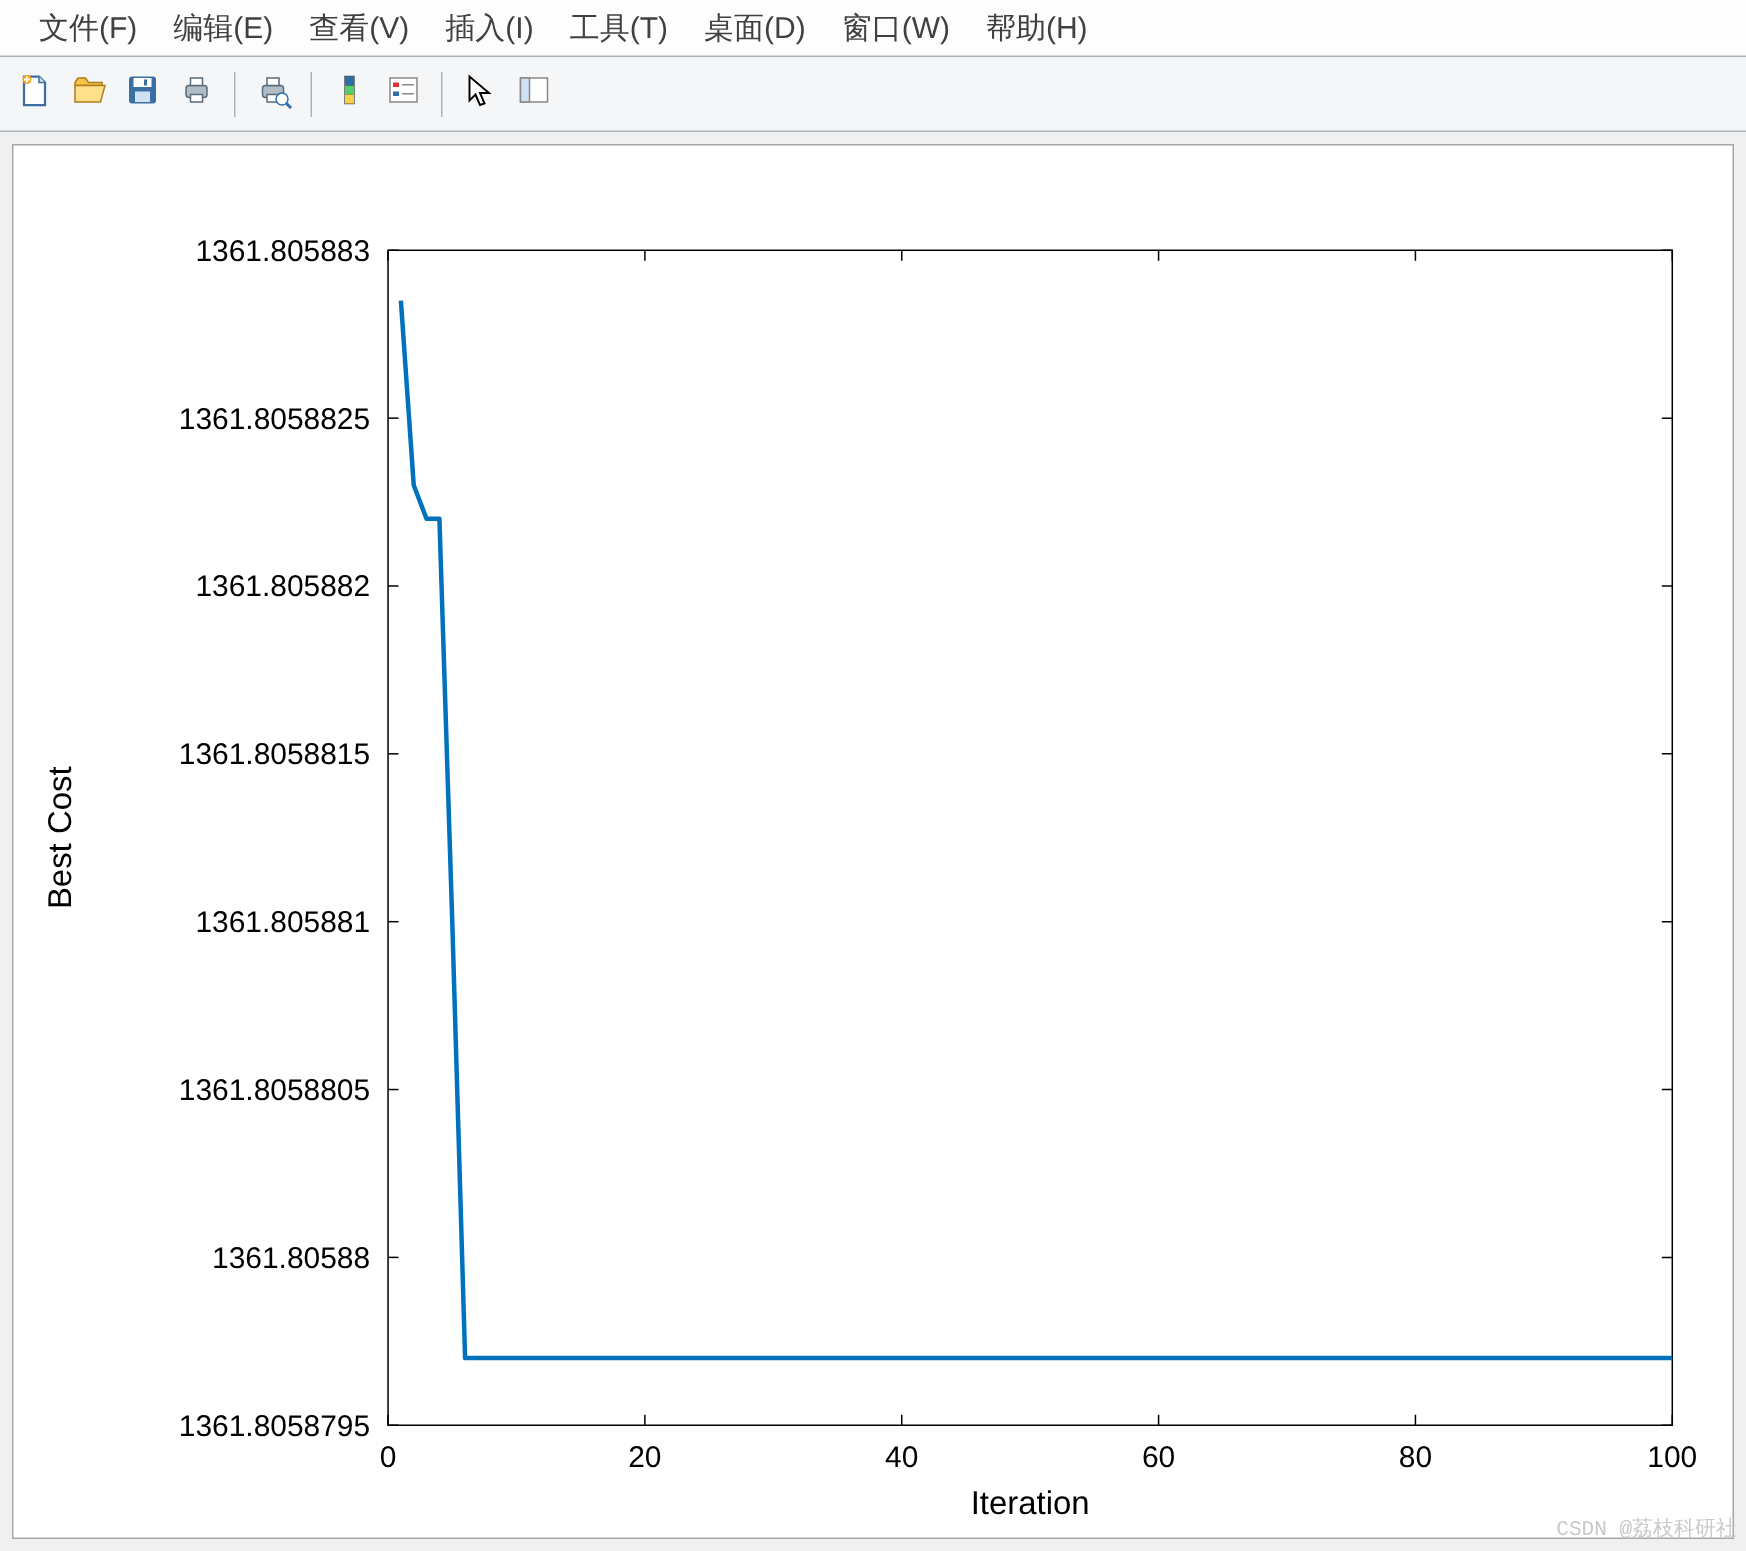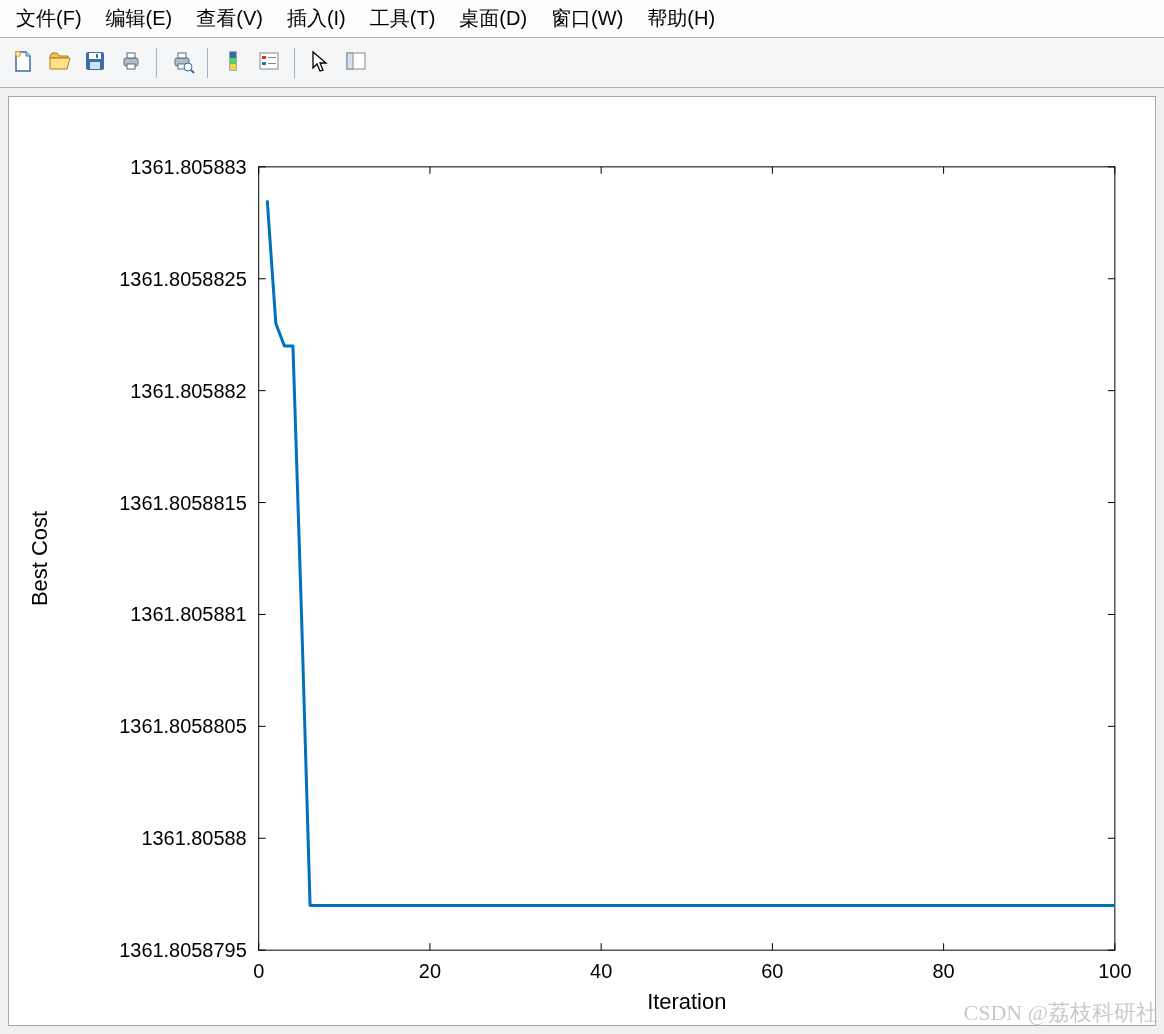--- a/index.html
+++ b/index.html
@@ -10,38 +10,38 @@
     --toolbarB:#a9b3bd;
     --toolbarBG:#f4f6f8;
     --watermark:#c9c9c9;
   }
   *{box-sizing:border-box}
   html,body{margin:0;padding:0;width:1164px;height:1034px;
     font-family:"Microsoft YaHei","PingFang SC","Helvetica Neue",Arial,sans-serif;
     background:#fff;overflow:hidden}
   
   .menubar{display:flex;align-items:center;height:38px;border-bottom:1px solid var(--toolbarB);
-    background:#fdfdfd;padding:0 4px;font-size:20px;color:#000000}
+    background:#fdfdfd;padding:0 14px;font-size:20px;color:#404040}
   .menubar span{padding:0 12px;cursor:default}
   
   .toolbar{display:flex;align-items:center;height:50px;background:var(--toolbarBG);
     border-bottom:1px solid var(--toolbarB);padding:0 8px;gap:6px}
   .tb-sep{width:1px;height:30px;background:var(--toolbarB);margin:0 4px}
   .tb-btn{width:30px;height:30px;display:flex;align-items:center;justify-content:center;
     border:1px solid transparent;border-radius:2px}
   .tb-btn svg{width:24px;height:24px;overflow:visible}
   
   .figwrap{position:relative;width:1164px;height:946px;background:var(--bg)}
   .figframe{position:absolute;left:8px;top:8px;right:8px;bottom:8px;background:#fff;
     border:1px solid #a7a7a7}
   svg.chart{position:absolute;inset:0;width:100%;height:100%}
   .ticklabel{font-size:20px;fill:#000;font-family:Arial,Helvetica,sans-serif}
   .axislabel{font-size:22px;fill:#000;font-family:Arial,Helvetica,sans-serif}
   .watermark{position:absolute;right:6px;bottom:6px;color:var(--watermark);
-    font-size:22px;font-family:Liberation Serif, serif;user-select:none}
+    font-size:14px;font-family:Liberation Mono, monospace;user-select:none}
 </style>
 </head>
 <body>
 
 <div class="menubar">
   <span>文件(F)</span>
   <span>编辑(E)</span>
   <span>查看(V)</span>
   <span>插入(I)</span>
   <span>工具(T)</span>

